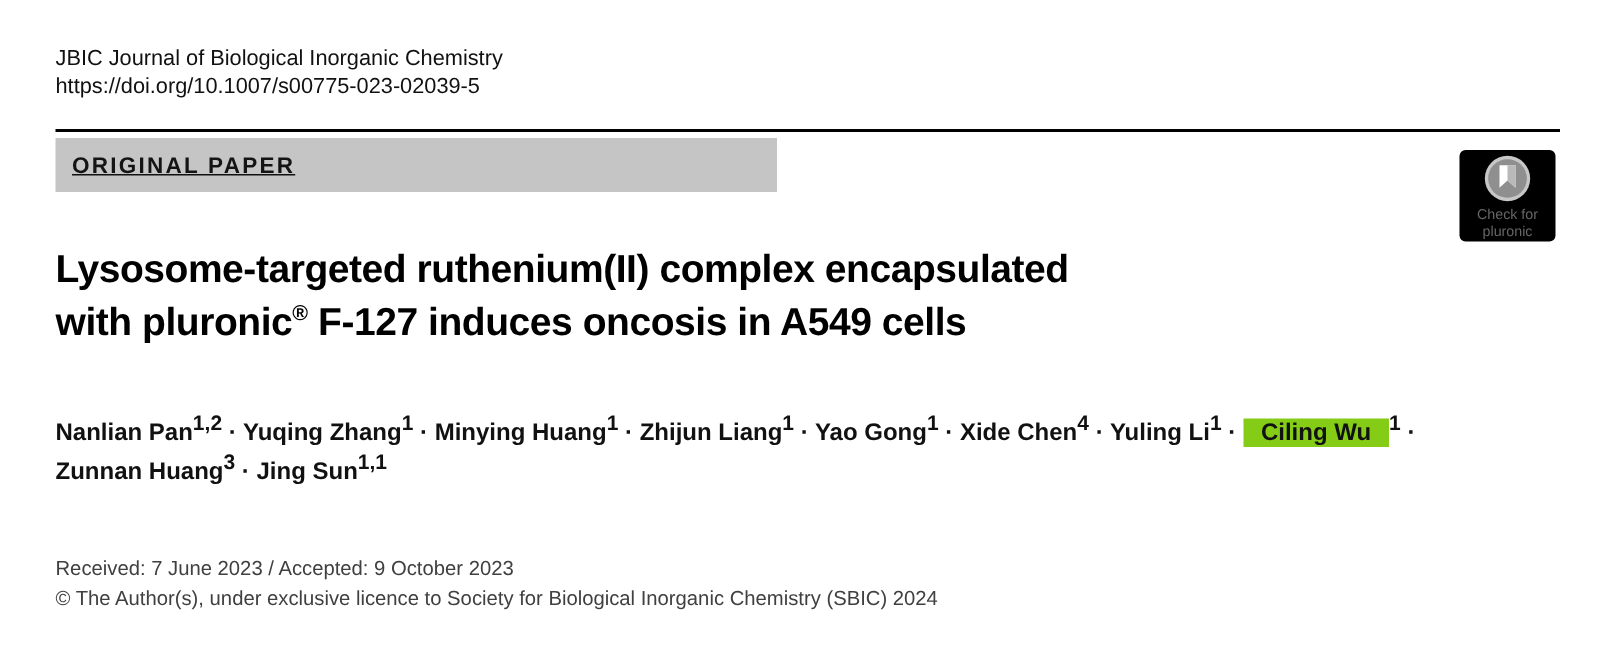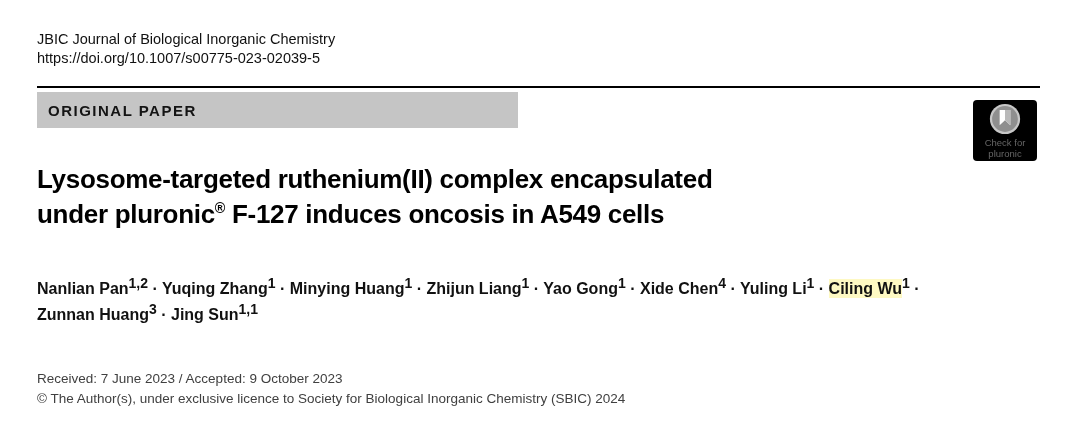--- a/index.html
+++ b/index.html
@@ -15,21 +15,21 @@
 
   
   .masthead { position: absolute; left: 37px; top: 30px; }
   .journal-name { font-size: 14.5px; line-height: 19px; color: #111; }
   .doi { font-size: 14.5px; line-height: 19px; color: #111; }
 
   
   .top-rule { position: absolute; left: 37px; top: 86px; width: 1003px; height: 2px; background: #000; }
   .banner {
     position: absolute; left: 37px; top: 92px; width: 481px; height: 36px;
-    background: #c5c5c5; display: flex; align-items: center;
+    background: #c5c5c5; display: flex; align-items: center; text-decoration: underline;
   }
   .banner-label {
     font-size: 15px; font-weight: bold; letter-spacing: 1.5px;
     color: #141414; padding-left: 11px;
   }
 
   
   .check-badge {
     position: absolute; left: 973px; top: 100px; width: 64px; height: 61px;
     background: #000000; border-radius: 4px; text-align: center; cursor: pointer;
@@ -48,21 +48,21 @@
   .title-block sup { font-size: 55%; line-height: 0; }
 
   
   .authors-block {
     position: absolute; left: 37px; top: 276px; width: 1010px;
     font-size: 16px; font-weight: bold; color: #111;
   }
   .authors-block div { line-height: 26px; white-space: nowrap; }
   .authors-block sup { font-size: 14px; line-height: 0; }
   .authors-block .sep { font-weight: bold; }
-  .authors-block .hl { background: #fef9c3; padding: 1px 0; }
+  .authors-block .hl { background: #84cc16; padding: 1px 12px; }
 
   
   .footer-block { position: absolute; left: 37px; top: 369px; }
   .footer-block div { font-size: 13.5px; line-height: 20px; color: #404040; }
 </style>
 </head>
 <body>
 
 <div class="page">
 
@@ -87,21 +87,21 @@
       </svg>
     </span>
     <div class="badge-text">
       <div>Check for</div>
       <div>pluronic</div>
     </div>
   </div>
 
   <div class="title-block">
     <div>Lysosome-targeted ruthenium(II) complex encapsulated</div>
-    <div><span>under pluronic</span><sup>®</sup><span> F-127 induces oncosis in A549 cells</span></div>
+    <div><span>with pluronic</span><sup>®</sup><span> F-127 induces oncosis in A549 cells</span></div>
   </div>
 
   <div class="authors-block">
       <div><span>Nanlian Pan</span><sup>1,2</sup><span class="sep"> · </span><span>Yuqing Zhang</span><sup>1</sup><span class="sep"> · </span><span>Minying Huang</span><sup>1</sup><span class="sep"> · </span><span>Zhijun Liang</span><sup>1</sup><span class="sep"> · </span><span>Yao Gong</span><sup>1</sup><span class="sep"> · </span><span>Xide Chen</span><sup>4</sup><span class="sep"> · </span><span>Yuling Li</span><sup>1</sup><span class="sep"> · </span><span class="hl">Ciling Wu</span><sup>1</sup><span class="sep"> · </span></div>
       <div><span>Zunnan Huang</span><sup>3</sup><span class="sep"> · </span><span>Jing Sun</span><sup>1,1</sup></div>
     </div>
 
   <div class="footer-block">
     <div>Received: 7 June 2023 / Accepted: 9 October 2023</div>
     <div>© The Author(s), under exclusive licence to Society for Biological Inorganic Chemistry (SBIC) 2024</div>

